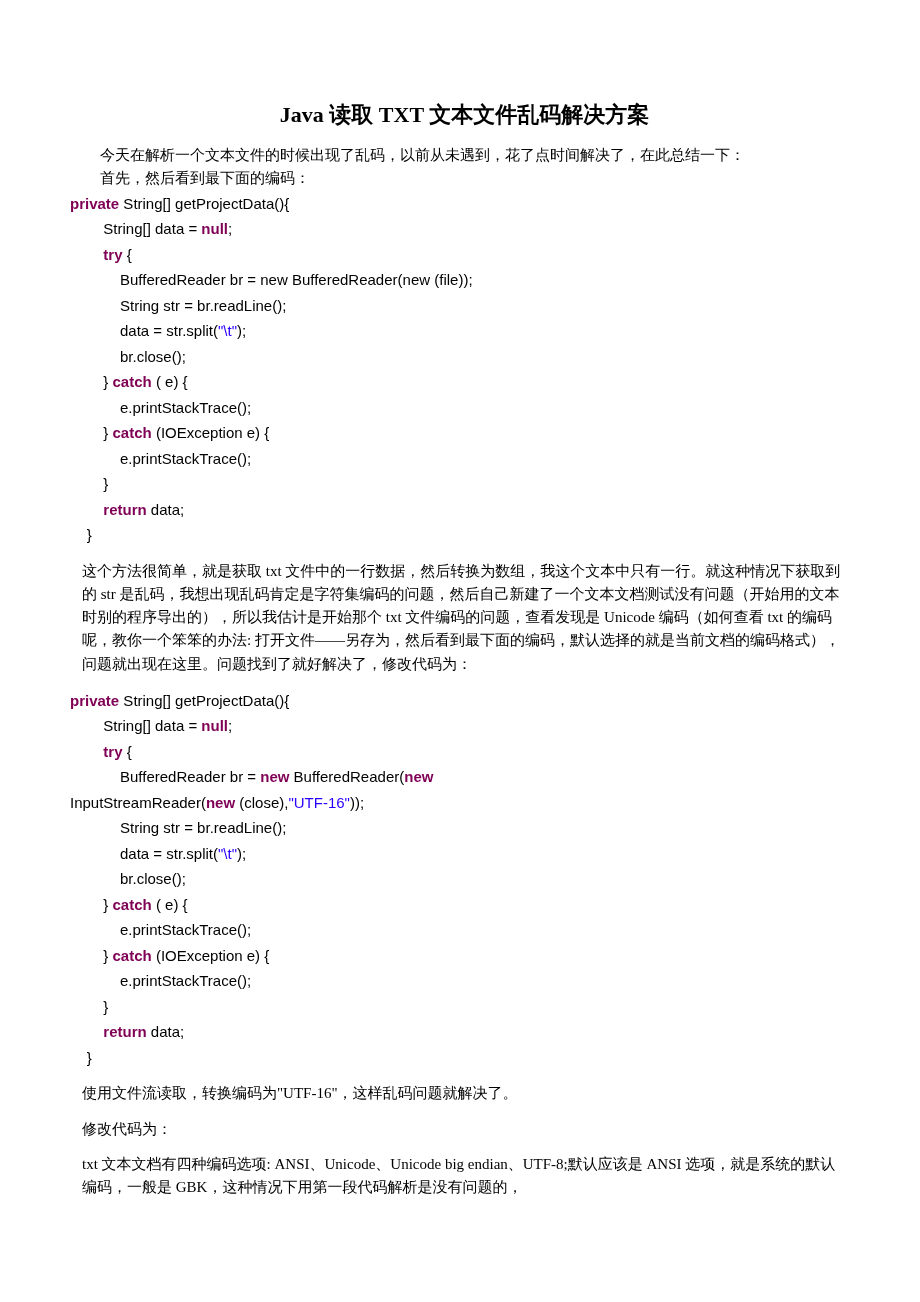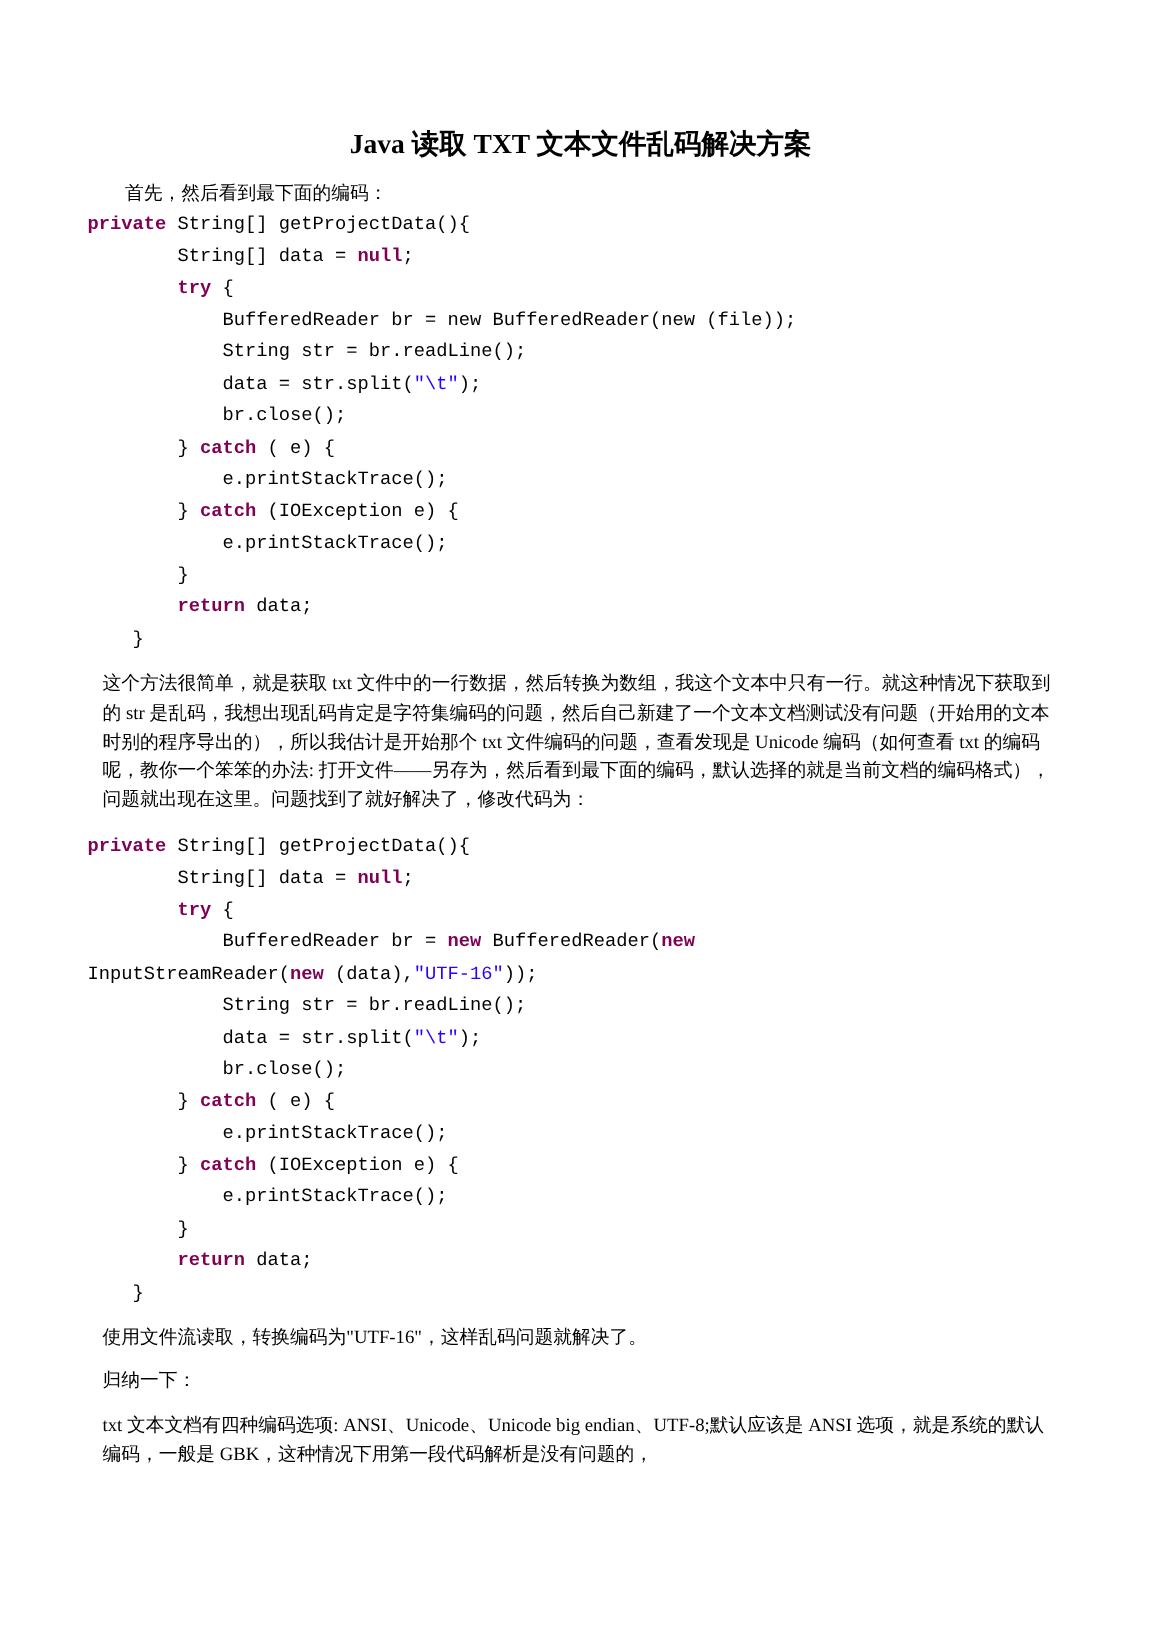--- a/index.html
+++ b/index.html
@@ -29,21 +29,21 @@
     margin: 0;
     font-family: "SimSun", "宋体", serif;
   }
   .para-noindent {
     font-size: 15px;
     line-height: 1.55;
     margin: 12px;
     font-family: "SimSun", "宋体", serif;
   }
   .code {
-    font-family: Liberation Mono, monospace;
+    font-family: Liberation Sans, sans-serif;
     font-size: 15px;
     line-height: 1.7;
     white-space: pre;
     margin: 0;
   }
   .kw { color: #7f0055; font-weight: bold; }
   .str { color: #2a00ff; }
   .footer {
     position: absolute;
     bottom: 40px;
@@ -54,20 +54,21 @@
     font-family: "SimSun", "宋体", serif;
   }
 </style>
 </head>
 <body>
 
 <div class="page">
 
   <div class="title">Java 读取 TXT 文本文件乱码解决方案</div>
 
+  <p class="para">今天在解析一个文本文件的时候出现了乱码，以前从未遇到，花了点时间解决了，在此总结一下：</p>
   <p class="para">首先，然后看到最下面的编码：</p>
 
   <div class="code"><span class="kw">private</span><span> String[] getProjectData(){</span>
 <span>        String[] data = </span><span class="kw">null</span><span>;</span>
 <span>        </span><span class="kw">try</span><span> {</span>
 <span>            BufferedReader br = new BufferedReader(new (file));</span>
 <span>            String str = br.readLine();</span>
 <span>            data = str.split(</span><span class="str">"\t"</span><span>);</span>
 <span>            br.close();</span>
 <span>        } </span><span class="kw">catch</span><span> ( e) {</span>
@@ -77,29 +78,29 @@
 <span>        }</span>
 <span>        </span><span class="kw">return</span><span> data;</span>
 <span>    }</span></div>
 
   <p class="para-noindent">这个方法很简单，就是获取 txt 文件中的一行数据，然后转换为数组，我这个文本中只有一行。就这种情况下获取到的 str 是乱码，我想出现乱码肯定是字符集编码的问题，然后自己新建了一个文本文档测试没有问题（开始用的文本时别的程序导出的），所以我估计是开始那个 txt 文件编码的问题，查看发现是 Unicode 编码（如何查看 txt 的编码呢，教你一个笨笨的办法: 打开文件——另存为，然后看到最下面的编码，默认选择的就是当前文档的编码格式），问题就出现在这里。问题找到了就好解决了，修改代码为：</p>
 
   <div class="code"><span class="kw">private</span><span> String[] getProjectData(){</span>
 <span>        String[] data = </span><span class="kw">null</span><span>;</span>
 <span>        </span><span class="kw">try</span><span> {</span>
 <span>            BufferedReader br = </span><span class="kw">new</span><span> BufferedReader(</span><span class="kw">new</span><span> </span>
-<span>InputStreamReader(</span><span class="kw">new</span><span> (data),</span><span class="str">"UTF-16"</span><span>));</span>
+<span>InputStreamReader(</span><span class="kw">new</span><span> (close),</span><span class="str">"UTF-16"</span><span>));</span>
 <span>            String str = br.readLine();</span>
 <span>            data = str.split(</span><span class="str">"\t"</span><span>);</span>
 <span>            br.close();</span>
 <span>        } </span><span class="kw">catch</span><span> ( e) {</span>
 <span>            e.printStackTrace();</span>
 <span>        } </span><span class="kw">catch</span><span> (IOException e) {</span>
 <span>            e.printStackTrace();</span>
 <span>        }</span>
 <span>        </span><span class="kw">return</span><span> data;</span>
 <span>    }</span></div>
 
   <p class="para-noindent">使用文件流读取，转换编码为"UTF-16"，这样乱码问题就解决了。</p>
-  <p class="para-noindent">归纳一下：</p>
+  <p class="para-noindent">修改代码为：</p>
   <p class="para-noindent">txt 文本文档有四种编码选项: ANSI、Unicode、Unicode big endian、UTF-8;默认应该是 ANSI 选项，就是系统的默认编码，一般是 GBK，这种情况下用第一段代码解析是没有问题的，</p>
 
 </div>
 
 </body></html>

